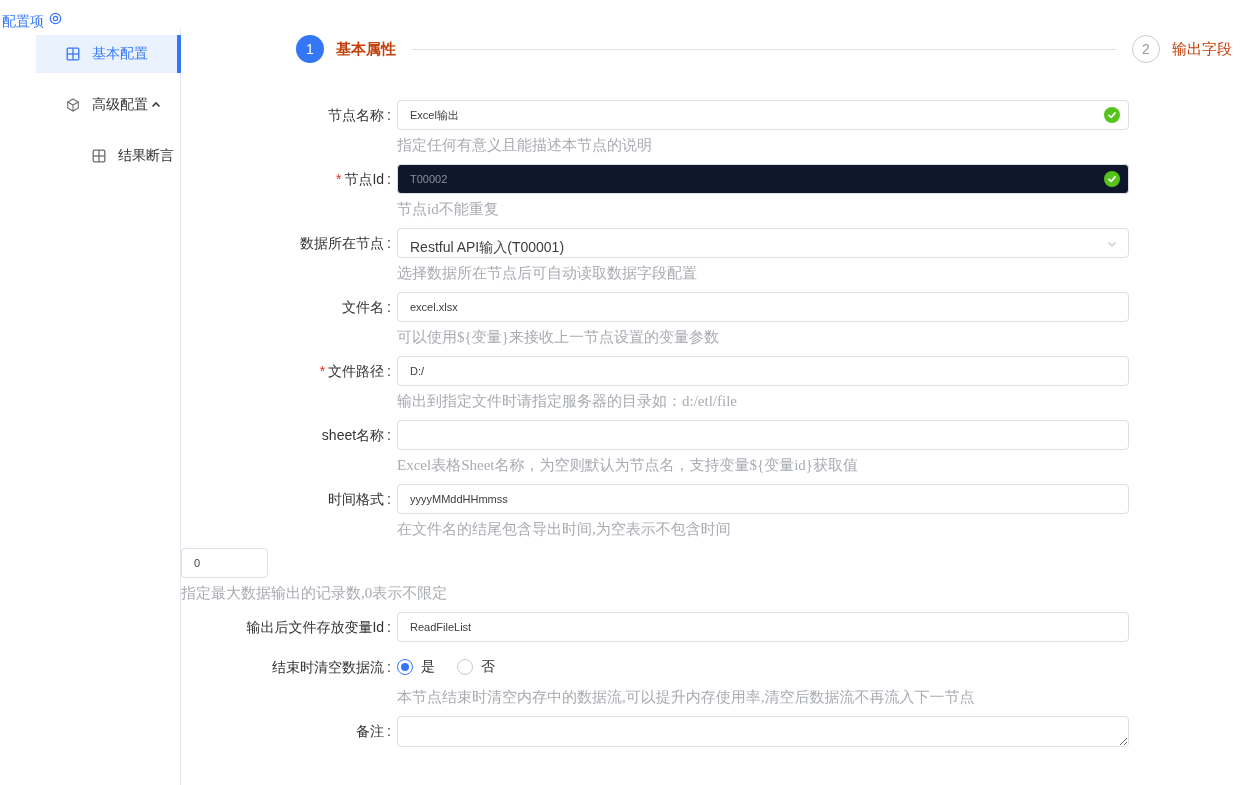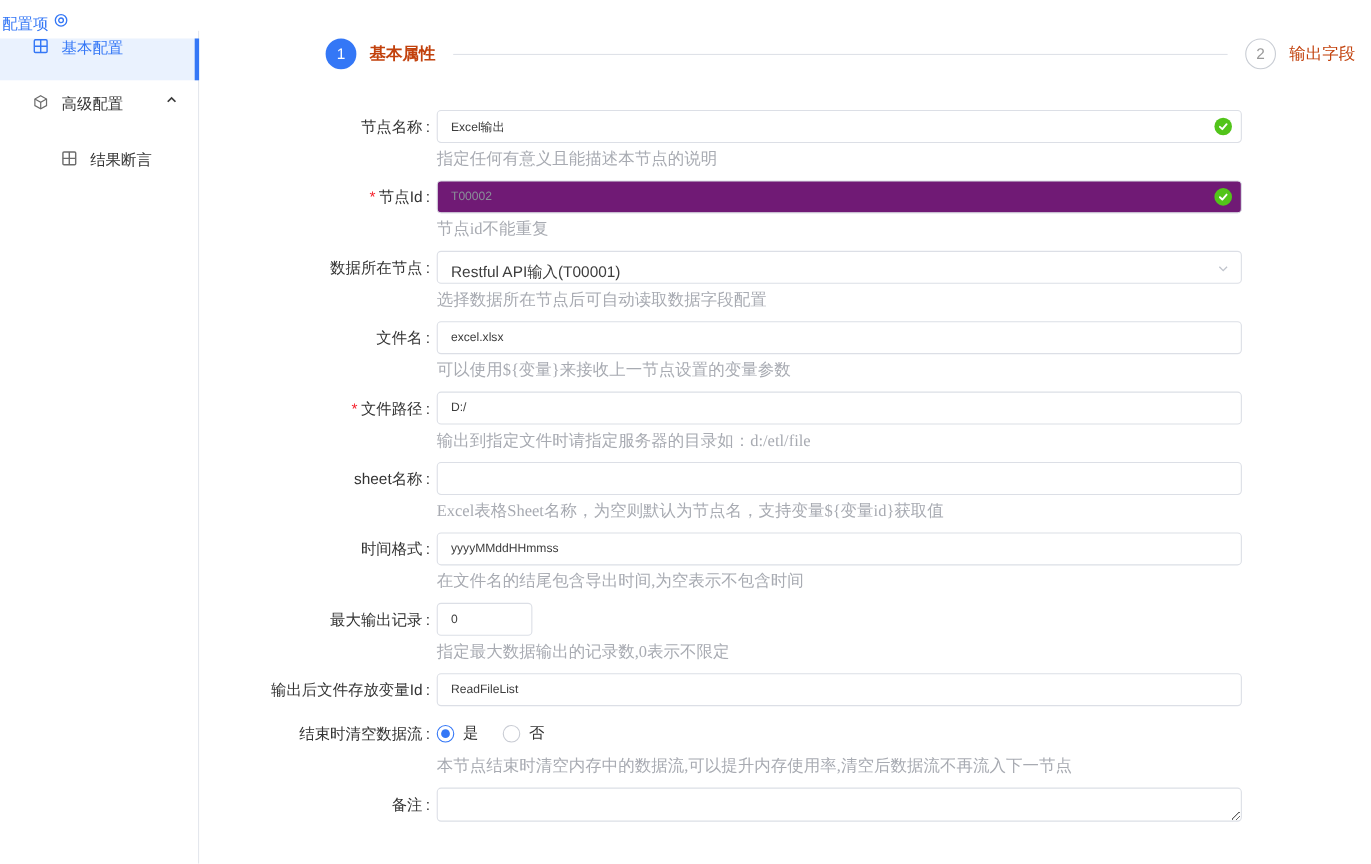--- a/index.html
+++ b/index.html
@@ -5,22 +5,22 @@
   * { margin:0; padding:0; box-sizing:border-box; }
   html,body { width:1246px; height:785px; background:#fff; overflow:hidden;
     font-family:"Liberation Sans","DejaVu Sans",sans-serif; font-size:14px; color:#333; }
 
   
   .sidebar { position:absolute; left:0; top:0; width:181px; height:100%; }
   .sidebar::after { content:""; position:absolute; right:0; top:28px; bottom:0; width:1px; background:#e4e7ed; }
   .sidebar-title { margin:11px 0 0 2px; color:#3477f6; font-size:14px; display:flex; align-items:flex-start; gap:5px; line-height:20px; }
   .sidebar-title .ticon { display:inline-flex; margin-top:1px; }
   .side-nav { margin-top:4px; position:relative; z-index:2; }
-  .side-item { height:38px; display:flex; padding-left:30px; margin-bottom:13px;
-    color:#333; cursor:pointer; position:relative; }
+  .side-item { height:38px; display:flex; align-items:center; padding-left:30px; margin-bottom:13px;
+    color:#333; cursor:pointer; position:relative;margin-left:36px; }
   .side-item .sicon { display:inline-flex; margin-right:12px; color:#6d6d6d; }
   .side-item.child { padding-left:56px; }
   .side-item.active { background:#eaf2fe; color:#3477f6; }
   .side-item.active .sicon { color:#3477f6; }
   .side-item .bar { position:absolute; right:0; top:0; bottom:0; width:4px; background:#3477f6; }
   .side-item .chev { margin-left:auto; margin-right:20px; color:#3b3b3b; display:inline-flex; }
 
   
   .main { position:absolute; left:181px; top:0; right:0; bottom:0; }
   .steps { display:flex; align-items:center; margin:35px 14px 0 115px; }
@@ -39,21 +39,21 @@
   .row-label { width:216px; padding-right:6px; flex:none; text-align:right; line-height:30px; color:#333; white-space:nowrap; }
   .row-label .star { color:#f5222d; margin-right:3px; }
   .row-label .colon { margin-left:3px; }
   .row-control { width:732px; flex:none; }
   .input-wrap { position:relative; width:100%; }
   .input-wrap.small { width:87px; }
   input.field { width:100%; height:30px; border:1px solid #dcdfe6; border-radius:4px;
     padding:0 12px; font-size:11px; color:#3d3d3d; outline:none; background:#fff;
     font-family:"Liberation Sans","DejaVu Sans",sans-serif; }
   input.field.has-suffix { padding-right:32px; }
-  input.field:disabled { background:#701a75; color:#8a9099; }
+  input.field:disabled { background:#0f172a; color:#8a9099; }
   .check-circle { position:absolute; right:9px; top:7px; width:16px; height:16px; border-radius:50%;
     background:#52c41a; display:flex; align-items:center; justify-content:center; }
   .select-wrap { position:relative; width:100%; height:30px; border:1px solid #dcdfe6; border-radius:4px;
     background:#fff; display:flex; align-items:flex-end; padding:0 28px 0 12px; cursor:pointer; color:#3d3d3d; }
   .select-arrow { position:absolute; right:10px; top:9px; color:#c0c4cc; display:inline-flex; }
   .hint { margin-top:7px; font-size:15px; line-height:17px; color:#a8abb2;font-family:Liberation Serif, serif; }
   .radio-row { height:30px; display:flex; align-items:center; }
   .radio { display:flex; align-items:center; cursor:pointer; }
   .radio + .radio { margin-left:22px; }
   .radio-circle { width:16px; height:16px; border-radius:50%; border:1px solid #c9ccd4; background:#fff;
@@ -184,21 +184,20 @@
         </div>
       </div>
       <div class="frow">
         <div class="row-label"><span>时间格式</span><span class="colon">:</span></div>
         <div class="row-control">
           <div class="input-wrap"><input class="field" type="text" value="yyyyMMddHHmmss" style=""></div>
           <div class="hint">在文件名的结尾包含导出时间,为空表示不包含时间</div>
         </div>
       </div>
       <div class="frow">
-        <div class="row-label"><span>最大输出记录</span><span class="colon">:</span></div>
         <div class="row-control">
           <div class="input-wrap small"><input class="field" type="text" value="0" style=""></div>
           <div class="hint">指定最大数据输出的记录数,0表示不限定</div>
         </div>
       </div>
       <div class="frow">
         <div class="row-label"><span>输出后文件存放变量Id</span><span class="colon">:</span></div>
         <div class="row-control">
           <div class="input-wrap"><input class="field" type="text" value="ReadFileList" style=""></div>
         </div>

